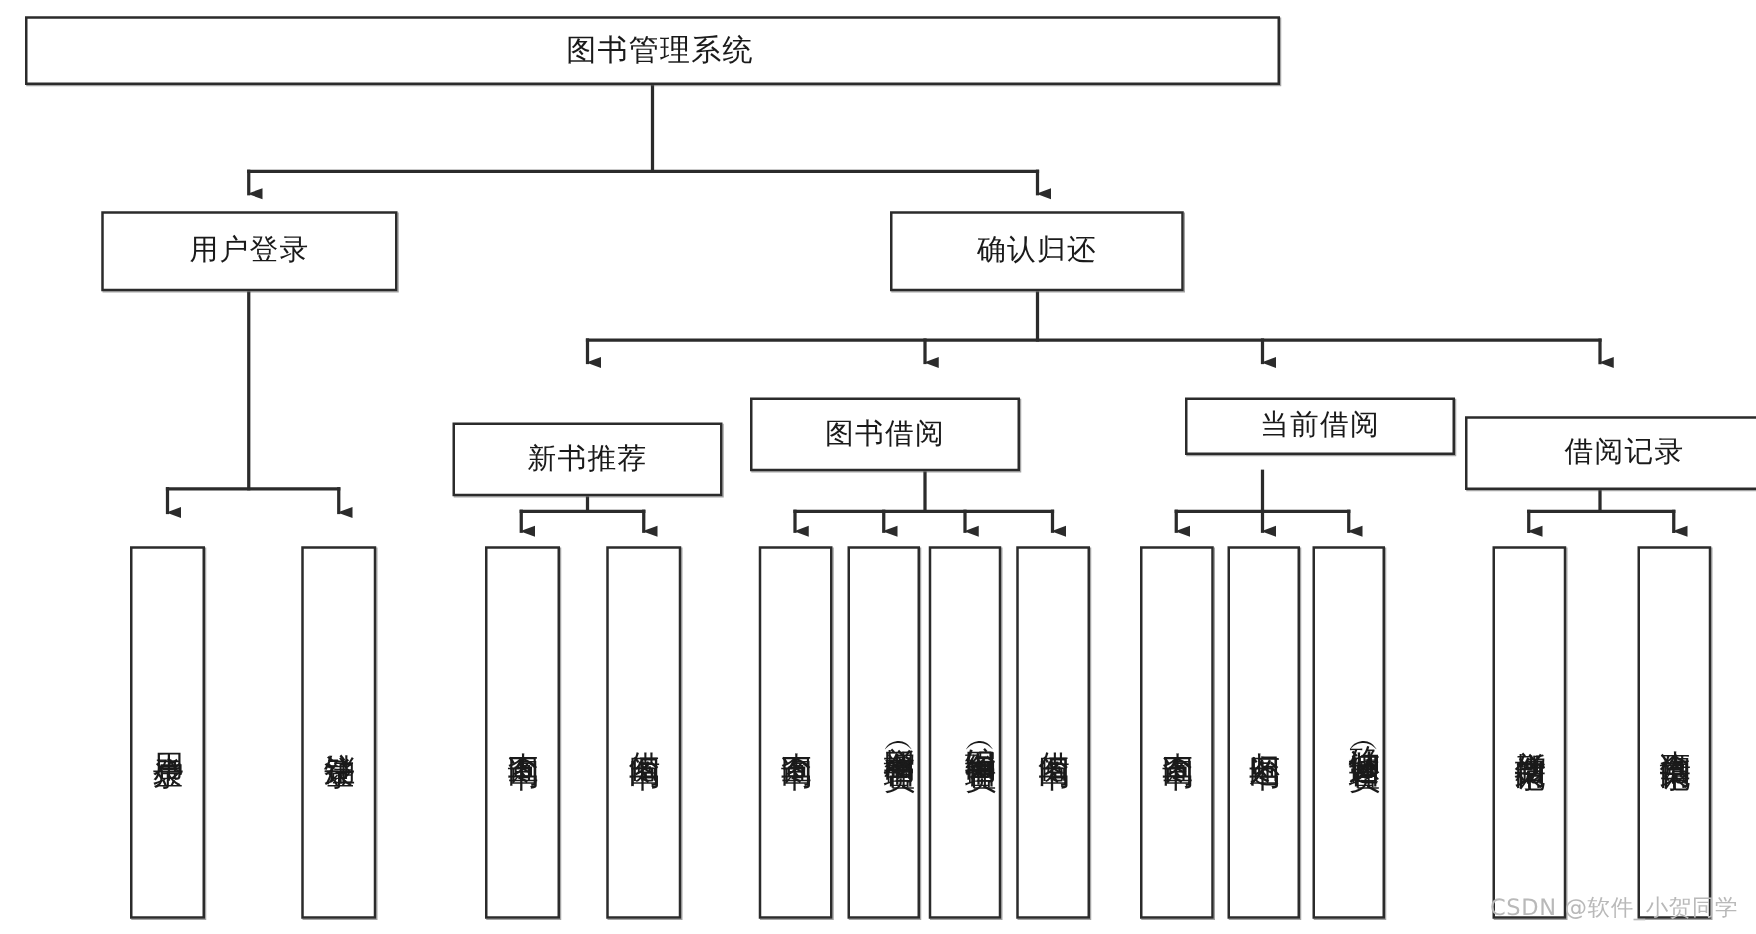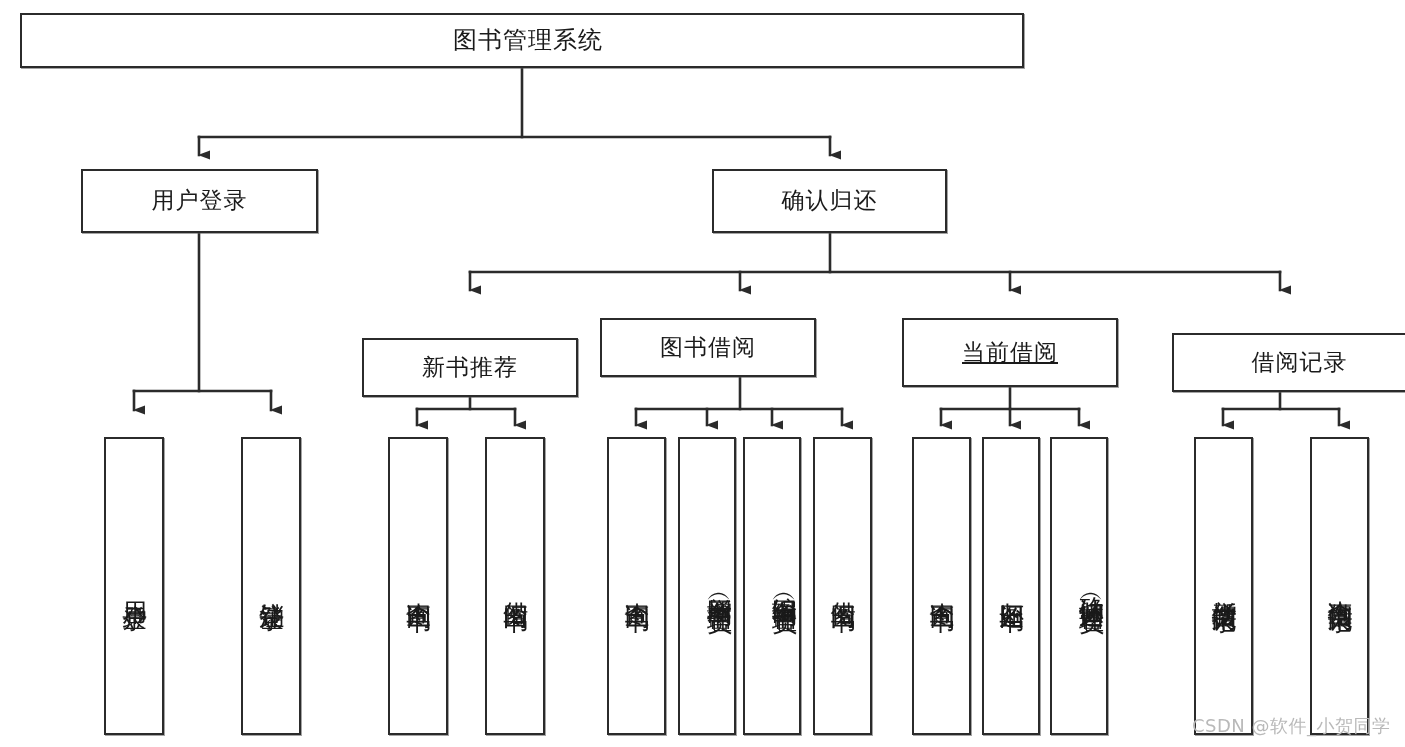--- a/index.html
+++ b/index.html
@@ -138,21 +138,21 @@
   <div class="node node-h" style="left:712px; top:169px; width:235px; height:64px;">
     <span>确认归还</span>
   </div>
 
   <div class="node node-h" style="left:362px; top:318px; width:216px; height:59px;margin-top:20px;">
     <span>新书推荐</span>
   </div>
   <div class="node node-h" style="left:600px; top:318px; width:216px; height:59px;">
     <span>图书借阅</span>
   </div>
-  <div class="node node-h" style="left:902px; top:318px; width:216px; height:69px;text-decoration:underline;">
+  <div class="node node-h" style="left:948px; top:318px; width:216px; height:46px;">
     <span>当前借阅</span>
   </div>
   <div class="node node-h" style="left:1172px; top:318px; width:255px; height:59px;margin-top:15px;">
     <span>借阅记录</span>
   </div>
 
   <div class="node node-v short" style="left:104px; top:437px; width:60px; height:298px;">
     <span>用户登录</span>
   </div>
   <div class="node node-v short" style="left:241px; top:437px; width:60px; height:298px;">

